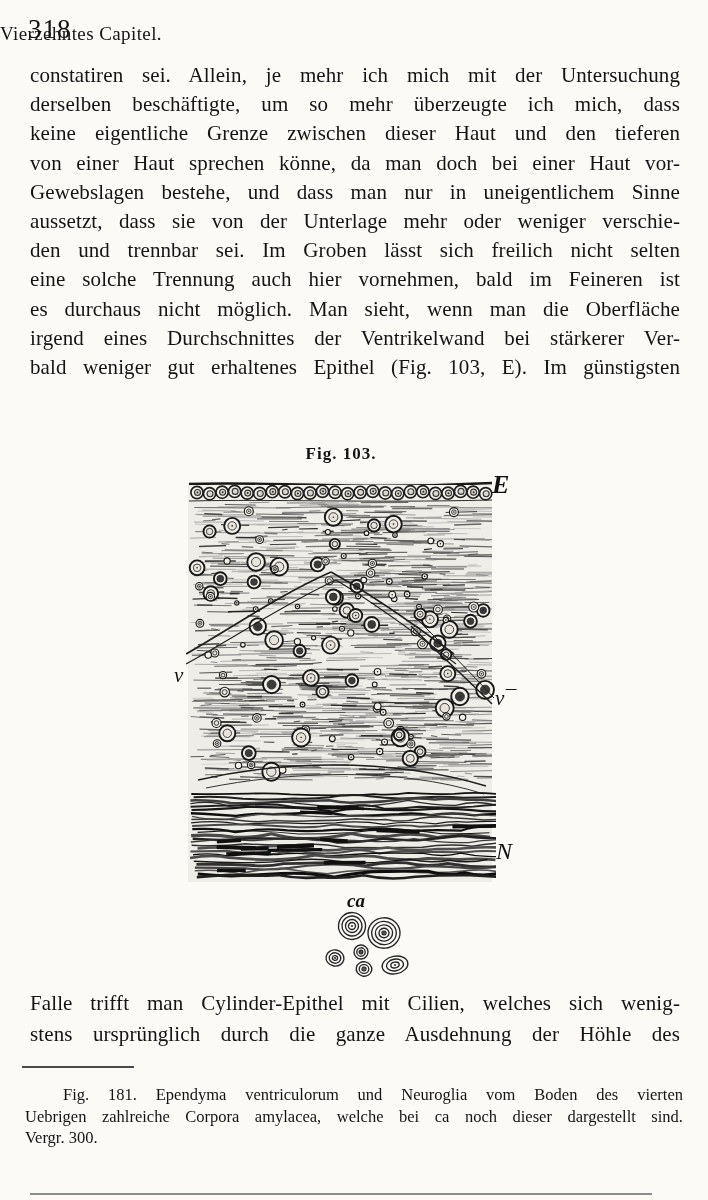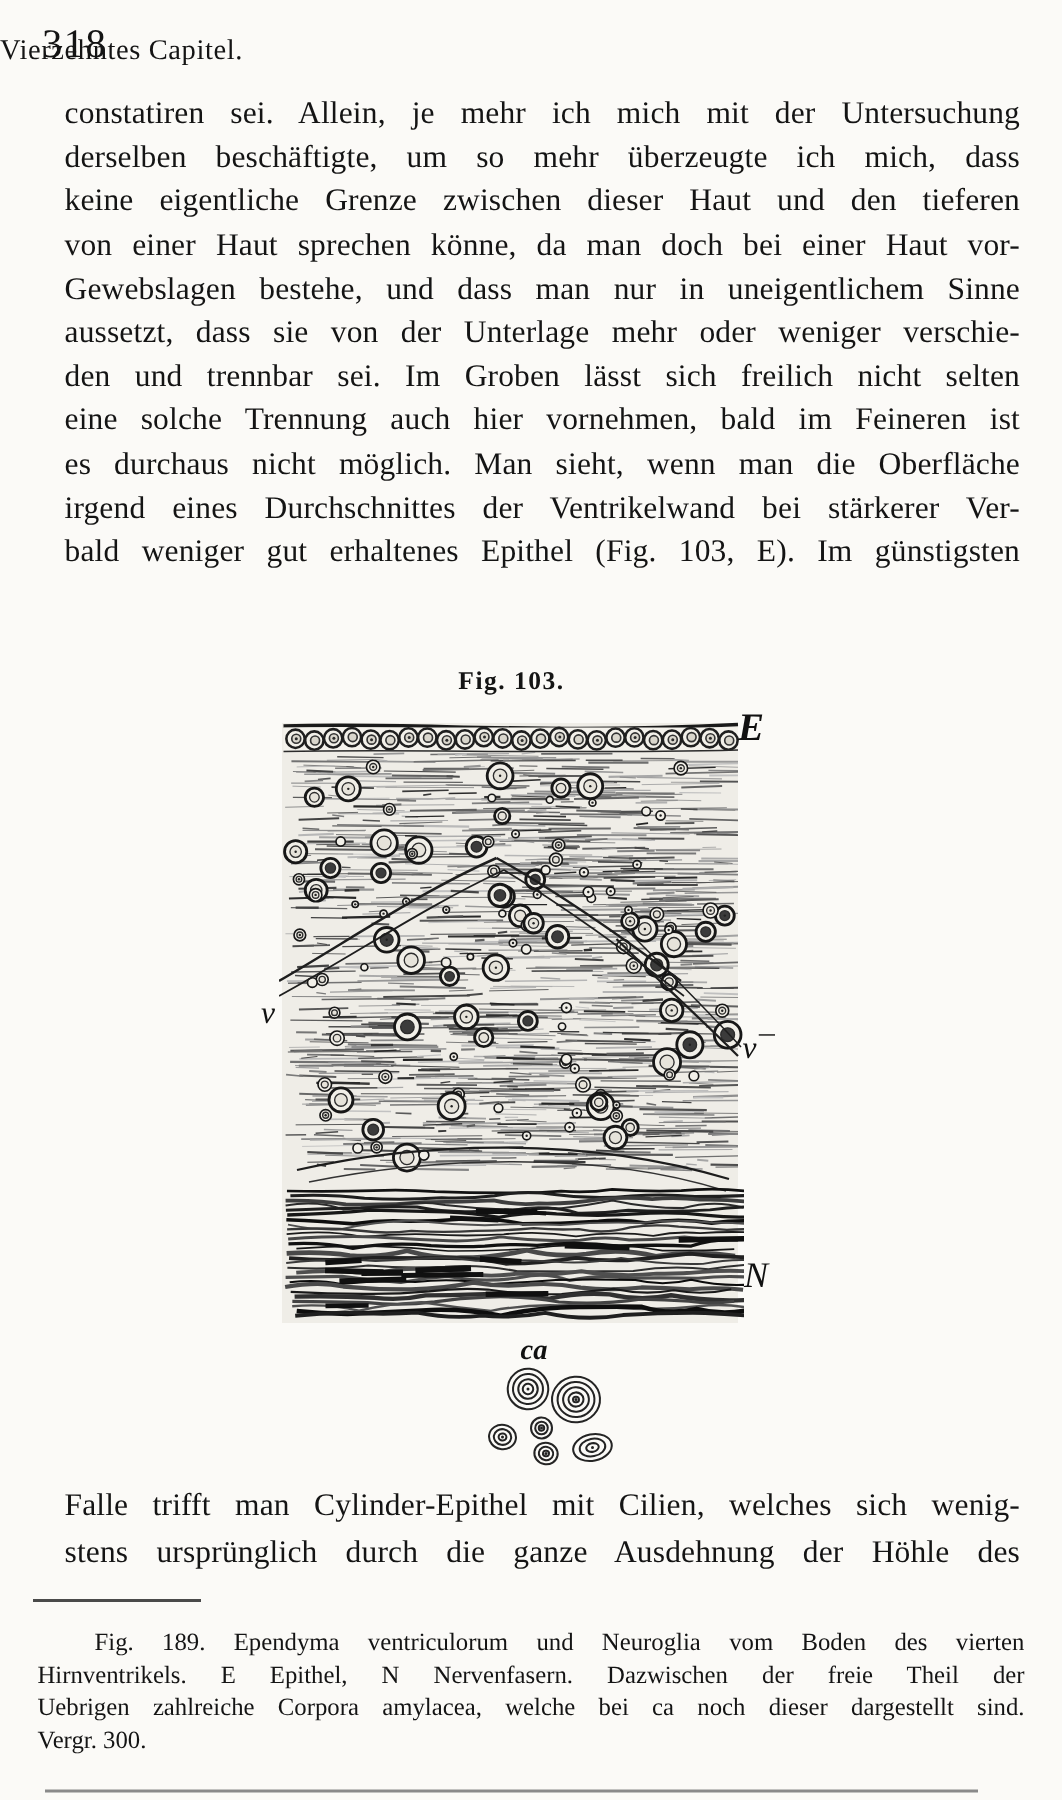--- a/index.html
+++ b/index.html
@@ -11,21 +11,21 @@
   }
   .abs{position:absolute;}
   #page-number{left:28px;top:14px;font-size:27px;letter-spacing:1px;}
   #running-title{left:0;right:0;top:23px;font-size:19px;letter-spacing:0.4px;}
   .textblock{left:30px;width:650px;}
   #para1{top:61px;}
   #para2{top:988px;}
   .bodyline{
     font-size:21px;line-height:29.2px;height:29.2px;
     text-align:justify;text-align-last:justify;
-    letter-spacing:0.1px;white-space:nowrap;margin-left:13px;
+    letter-spacing:0.1px;white-space:nowrap;
   }
   #para2 .bodyline{line-height:31px;height:31px;}
   #fig-title{left:186px;top:444px;width:310px;text-align:center;
     font-size:17px;font-weight:bold;letter-spacing:1px;}
   #fig-main-wrap{left:186px;top:476px;width:310px;height:412px;}
   #fig-ca-wrap{left:318px;top:906px;width:100px;height:80px;}
   .figlabel{font-style:italic;color:#111;}
   #label-E{left:492px;top:470px;font-size:26px;font-weight:bold;}
   #label-v{left:174px;top:663px;font-size:21px;}
   #label-v2{left:495px;top:686px;font-size:21px;}
@@ -1572,21 +1572,20 @@
   </div>
 
   <div class="abs textblock" id="para2">
     <div class="bodyline">Falle trifft man Cylinder-Epithel mit Cilien, welches sich wenig-</div>
     <div class="bodyline">stens ursprünglich durch die ganze Ausdehnung der Höhle des</div>
   </div>
 
   <div class="abs" id="footnote-rule"></div>
 
   <div class="abs" id="caption">
-    <div class="capline first">Fig. 189.  Ependyma ventriculorum und Neuroglia vom Boden des vierten</div>
-    <div class="capline">Hirnventrikels.  E Epithel, N Nervenfasern.  Dazwischen der freie Theil der</div>
+    <div class="capline first">Fig. 181.  Ependyma ventriculorum und Neuroglia vom Boden des vierten</div>
     <div class="capline">Uebrigen zahlreiche Corpora amylacea, welche bei ca noch dieser dargestellt sind.</div>
     <div class="capline last">Vergr. 300.</div>
   </div>
 
   <div class="abs" id="bottom-rule"></div>
 
 </div>
 
 </body></html>

